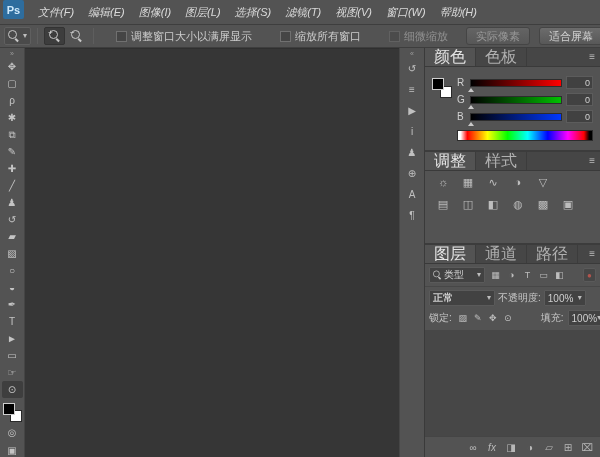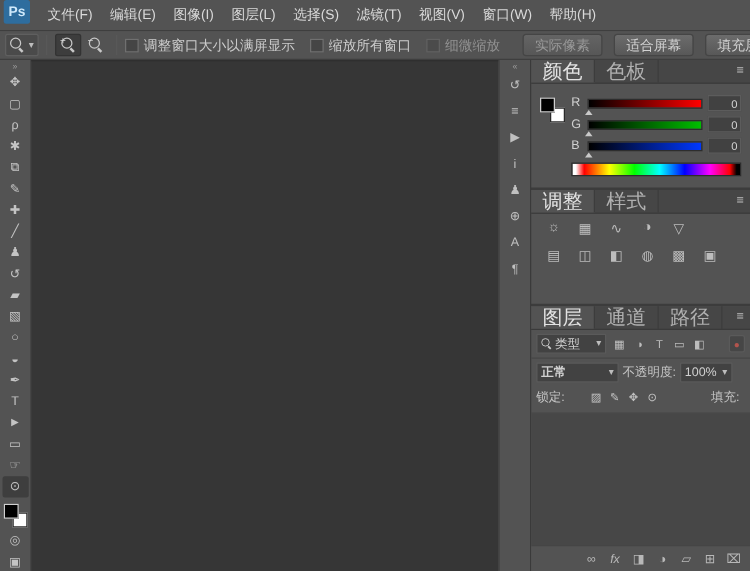--- a/index.html
+++ b/index.html
@@ -8,40 +8,40 @@
     font-family:"Liberation Sans","DejaVu Sans",sans-serif;
     font-size:11px; color:#d6d6d6; background:#3c3c3c; overflow:hidden;
     -webkit-user-select:none; user-select:none;
   }
   .app { width:600px; height:457px; display:flex; flex-direction:column; background:#535353; }
 
   
   .menubar { height:25px; flex:0 0 25px; display:flex; background:#535353; border-bottom:1px solid #3e3e3e; }
   .ps-logo { width:21px; height:19px; margin:0 7px 0 3px; background:#2e6d9e; color:#cfe9fb; font-weight:bold;
              font-size:11px; display:flex; align-items:center; justify-content:center; border-radius:2px; }
-  .menu-items { display:flex; height:100%; align-items:center; }
+  .menu-items { display:flex; height:100%; align-items:center;font-style:italic; }
   .menu-item { padding:0 7px; line-height:24px; font-size:11px; color:#dadada; white-space:nowrap; }
 
   
   .optionsbar { height:23px; flex:0 0 23px; display:flex; align-items:center; background:#535353;
                 border-bottom:1px solid #3e3e3e; padding:0 4px; gap:4px; }
   .vsep { width:1px; height:16px; background:#454545; border-right:1px solid #5e5e5e; margin:0 2px; }
   .mag-icon { position:relative; width:12px; height:12px; display:inline-block; flex:0 0 12px; }
   .mag-icon::before { content:""; position:absolute; left:0; top:0; width:7px; height:7px;
                       border:1.5px solid #c8c8c8; border-radius:50%; }
   .mag-icon::after { content:""; position:absolute; left:8px; top:8px; width:4px; height:2px;
                      background:#c8c8c8; transform:rotate(45deg); transform-origin:0 0; }
   .tool-preset { display:flex; align-items:center; gap:3px; width:34px; height:18px; padding:0 3px;
                  background:#4a4a4a; border:1px solid #5f5f5f; border-radius:2px; }
   .mini-arrow { font-size:8px; color:#bdbdbd; line-height:1; }
   .zoom-btns { display:flex; gap:1px; }
   .zoom-btn { position:relative; width:21px; height:18px; display:flex; align-items:center; justify-content:center; border:1px solid transparent; border-radius:2px; }
   .zoom-btn[data-active="true"] { background:#3d3d3d; border-color:#333; }
   .zoom-sign { position:absolute; left:3px; top:1px; font-size:8px; color:#d8d8d8; line-height:1; }
-  .opt-checks { display:flex; align-items:center; gap:12px; margin-left:0;justify-content:center; }
+  .opt-checks { display:flex; align-items:center; gap:28px; margin-left:16px;justify-content:center; }
   .opt-check { display:flex; align-items:center; gap:4px; }
   .opt-check[data-enabled="false"] { opacity:.5; }
   .checkbox { width:11px; height:11px; background:#454545; border:1px solid #707070; flex:0 0 11px; }
   .check-label { font-size:11px; color:#cccccc; white-space:nowrap; }
   .opt-buttons { display:flex; align-items:center; gap:9px; margin-left:14px; }
   .opt-btn { height:18px; padding:0 9px; display:flex; align-items:center; white-space:nowrap;
              background:linear-gradient(#6c6c6c,#585858); border:1px solid #454545; border-radius:3px;
              font-size:11px; color:#d2d2d2; }
   .opt-btn[data-enabled="false"] { color:#999; background:linear-gradient(#646464,#575757); }
 
@@ -118,21 +118,21 @@
   .kind-combo .mini-arrow { margin-left:auto; }
   .filter-icon { width:15px; height:15px; display:flex; align-items:center; justify-content:center;
                  color:#bdbdbd; font-size:9px; }
   .filter-toggle { margin-left:auto; width:13px; height:14px; display:flex; align-items:center;
                    justify-content:center; font-size:8px; color:#b2544d; background:#464646;
                    border:1px solid #5a5a5a; border-radius:2px; }
   .blend-row { display:flex; align-items:center; gap:3px; padding:3px 4px 2px; }
   .blend-combo { width:66px;font-weight:bold; }
   .small-label { font-size:10px; color:#c6c6c6; white-space:nowrap; }
   .opacity-combo { width:42px; }
-  .lock-row { display:flex; align-items:center; gap:18px; padding:2px 4px 4px; border-bottom:1px solid #474747;justify-content:space-between; }
+  .lock-row { display:flex; align-items:center; gap:4px; padding:2px 4px 4px; border-bottom:1px solid #474747;justify-content:space-between; }
   .lock-icon { width:14px; height:13px; display:flex; align-items:center; justify-content:center;
                font-size:9px; color:#c0c0c0; }
   .fill-label { margin-left:22px; }
   .fill-combo { width:40px; }
   .layer-list { flex:1; background:#474747; min-height:0; }
   .layers-bottom { height:21px; flex:0 0 21px; display:flex; align-items:center; justify-content:flex-end;
                    gap:7px; padding:0 7px; background:#535353; border-top:1px solid #454545; }
   .bottom-icon { display:flex; align-items:center; justify-content:center; font-size:10px; color:#b8b8b8;
                  font-style:italic; min-width:12px; height:16px; }
 </style>

